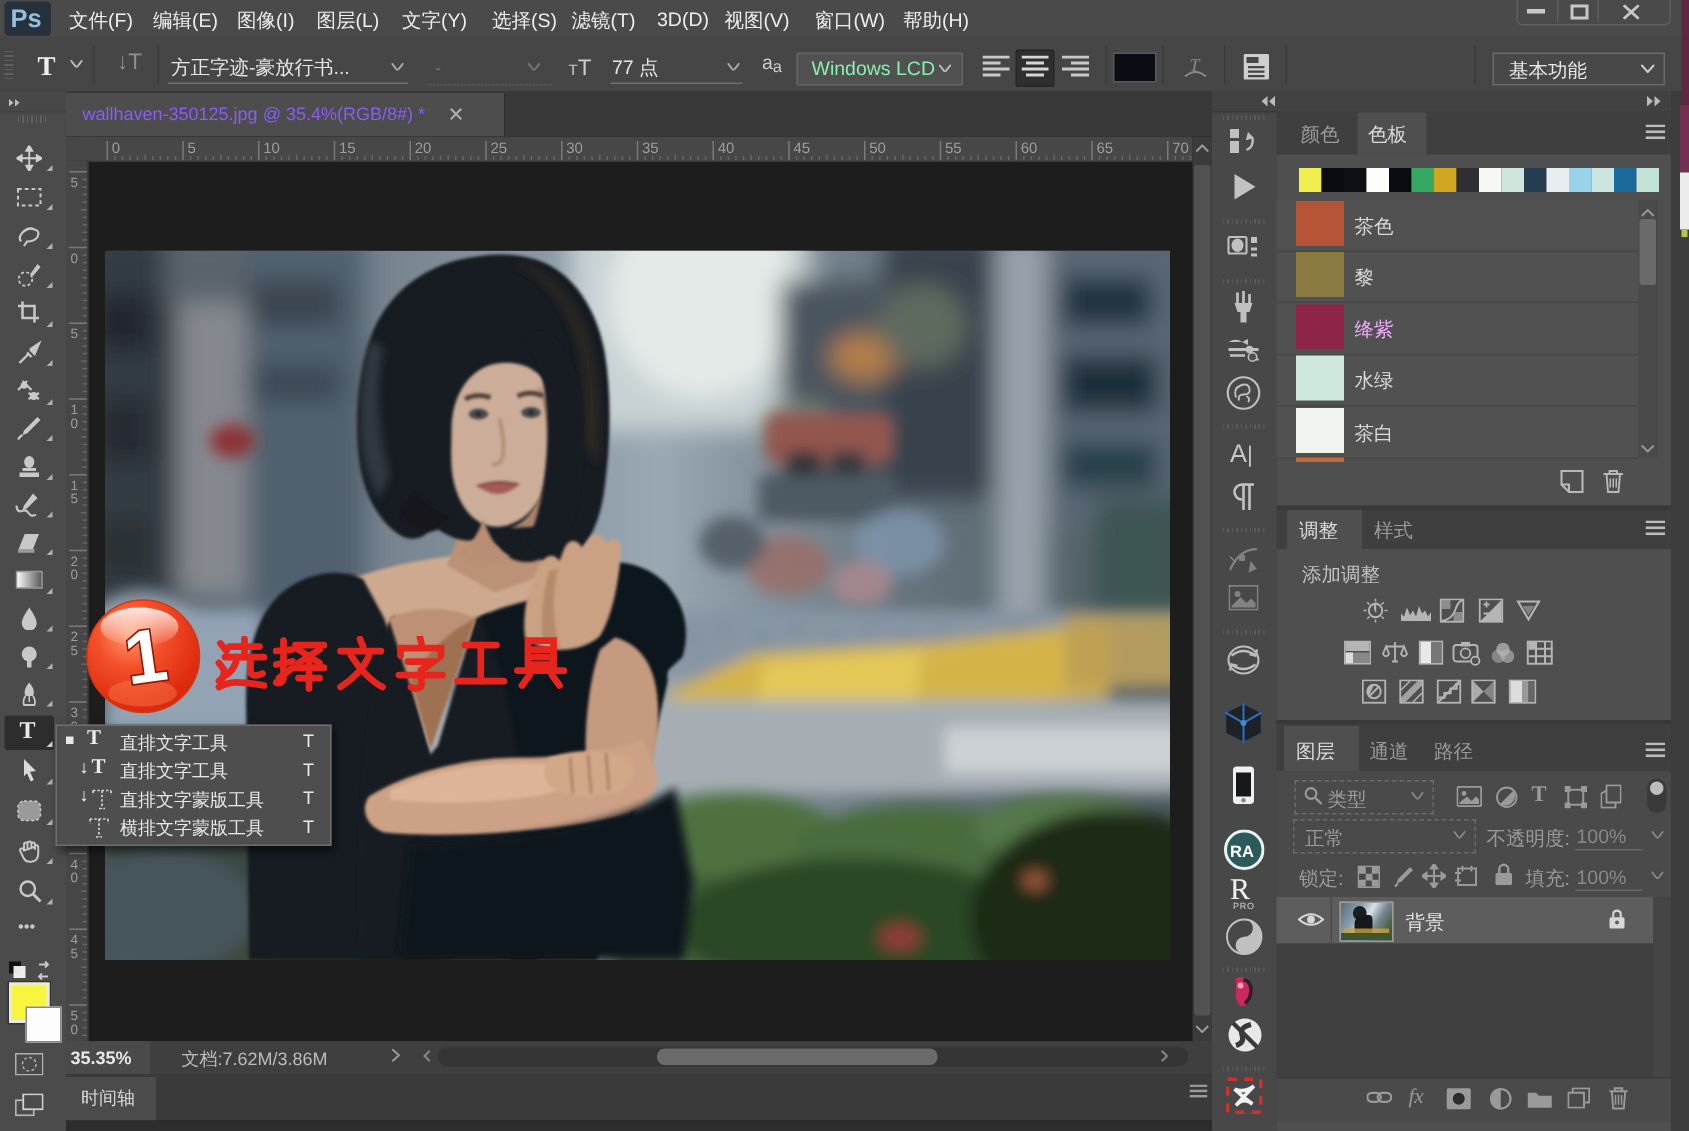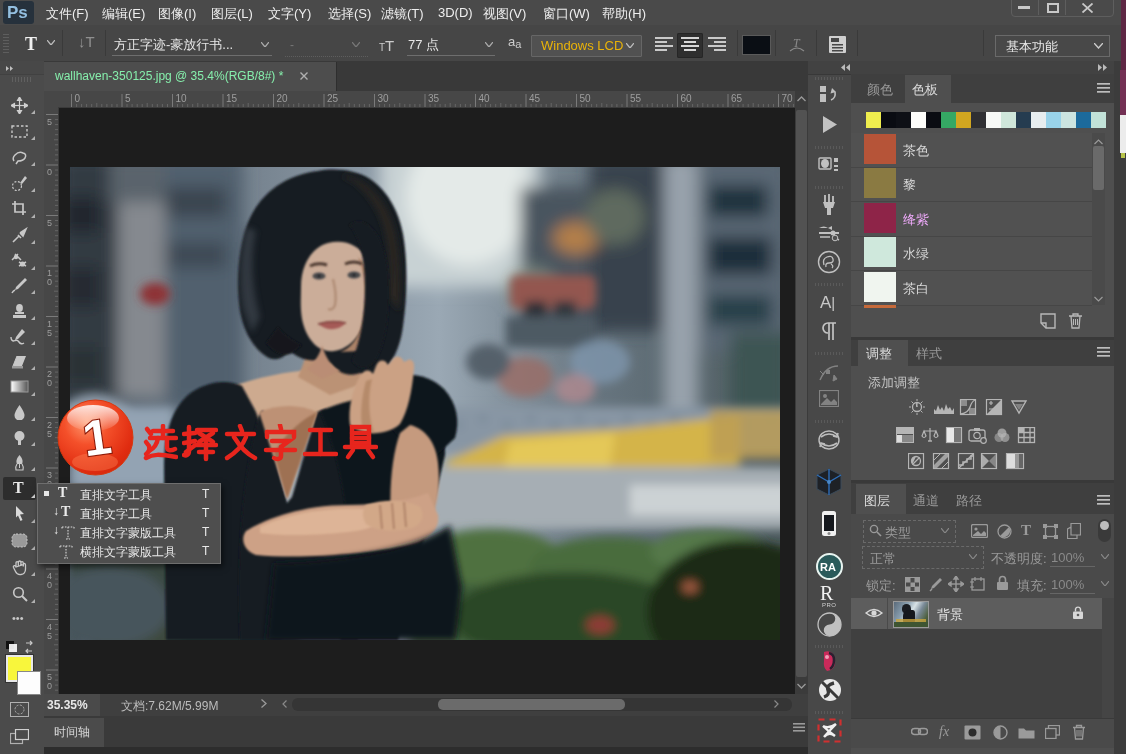--- a/index.html
+++ b/index.html
@@ -66,21 +66,21 @@
 <div class="abs" style="left:379px;top:37px;font-size:10px;color:#ccc">T<span style="font-size:15px">T</span></div>
 <div class="abs" style="left:408px;top:36px;font-size:13px;color:#e6e6e6">77 点</div>
 <div class="abs" style="left:407px;top:55px;width:88px;height:1px;background:#6e6e6e"></div>
 <div class="abs" style="left:485px;top:42px;width:8px;height:5px">
     <svg width="8" height="5">
       <path d="M0 0 L4 5 L8 0" fill="none" stroke="#aaa" stroke-width="1.3"></path>
     </svg>
   </div>
 <div class="abs" style="left:508px;top:34px;font-size:13px;color:#ccc">a<span style="font-size:11px;vertical-align:-2px">a</span></div>
 <div class="abs" style="left:531px;top:35px;width:109px;height:20px;background:#515151;border:1px solid #666;border-radius:1px"></div>
-<div class="abs" style="left:541px;top:38px;font-size:13px;color:#eab308">Windows LCD</div>
+<div class="abs" style="left:541px;top:38px;font-size:13px;color:#86efac">Windows LCD</div>
 <div class="abs" style="left:626px;top:43px;width:8px;height:5px">
     <svg width="8" height="5">
       <path d="M0 0 L4 5 L8 0" fill="none" stroke="#bbb" stroke-width="1.3"></path>
     </svg>
   </div>
 
 <div class="abs" style="left:677px;top:33px;width:26px;height:25px;background:#2f2f2f;border-radius:2px;box-shadow:inset 0 0 0 1px #262626"></div>
 <div class="abs" style="left:655px;top:37px">
     <svg width="19" height="17">
       <g fill="#c9c9c9">
@@ -315,21 +315,21 @@
 <div class="ic" style="left:10px;top:729px">
       <svg width="19" height="16">
         <rect x="0.5" y="4.5" width="12" height="10" fill="none" stroke="#b0b0b0" stroke-width="1.2"></rect>
         <rect x="5.5" y="0.5" width="13" height="10" fill="#4b4b4b" stroke="#d0d0d0" stroke-width="1.2"></rect>
       </svg>
     </div>
 </div>
 
 <div class="abs" style="left:44px;top:61px;width:764px;height:30px;background:#393939"></div>
 <div class="abs" style="left:44px;top:62px;width:292px;height:29px;background:#4d4d4d;border-right:1px solid #2e2e2e"></div>
-<div class="abs" style="left:55px;top:69px;font-size:12px;color:#86efac">wallhaven-350125.jpg @ 35.4%(RGB/8#) *</div>
+<div class="abs" style="left:55px;top:69px;font-size:12px;color:#8b5cf6">wallhaven-350125.jpg @ 35.4%(RGB/8#) *</div>
 <div class="abs" style="left:300px;top:72px">
     <svg width="8" height="8">
       <path d="M0.5 0.5 L7.5 7.5 M7.5 0.5 L0.5 7.5" stroke="#b0b0b0" stroke-width="1.4"></path>
     </svg>
   </div>
 
 <div id="canvasarea">
 <div class="abs" style="left:44px;top:91px;width:764px;height:603px;background:#1d1d1d"></div>
 <div class="abs" style="left:44px;top:91px;width:14px;height:16px;background:#474747;border-right:1px solid #3a3a3a;border-bottom:1px solid #3a3a3a"></div>
 <div class="abs" style="left:58px;top:91px;width:737px;height:16px;background:#474747;border-bottom:1px solid #3a3a3a;overflow:hidden">
@@ -913,21 +913,21 @@
         </g>
       </svg>
     </div>
 <div class="abs" style="left:80px;top:544px;font-size:12px;color:#e8e8e8">横排文字蒙版工具</div>
 <div class="abs" style="left:202px;top:544px;font-size:12px;color:#e8e8e8">T</div>
 </div>
 
 <div class="abs" style="left:44px;top:694px;width:764px;height:22px;background:#3f3f3f"></div>
 <div class="abs" style="left:44px;top:694px;width:56px;height:22px;background:#4a4a4a"></div>
 <div class="abs" style="left:47px;top:698px;font-size:12px;color:#e8e8e8;font-weight:bold">35.35%</div>
-<div class="abs" style="left:121px;top:698px;font-size:12px;color:#bcbcbc">文档:7.62M/5.99M</div>
+<div class="abs" style="left:121px;top:698px;font-size:12px;color:#bcbcbc">文档:7.62M/3.86M</div>
 <div class="abs" style="left:261px;top:699px">
     <svg width="6" height="9">
       <path d="M0.5 0.5 L5 4.5 L0.5 8.5" fill="none" stroke="#9a9a9a" stroke-width="1.3"></path>
     </svg>
   </div>
 <div class="abs" style="left:282px;top:700px">
     <svg width="5" height="8">
       <path d="M4.5 0.5 L1 4 L4.5 7.5" fill="none" stroke="#8a8a8a" stroke-width="1.2"></path>
     </svg>
   </div>

